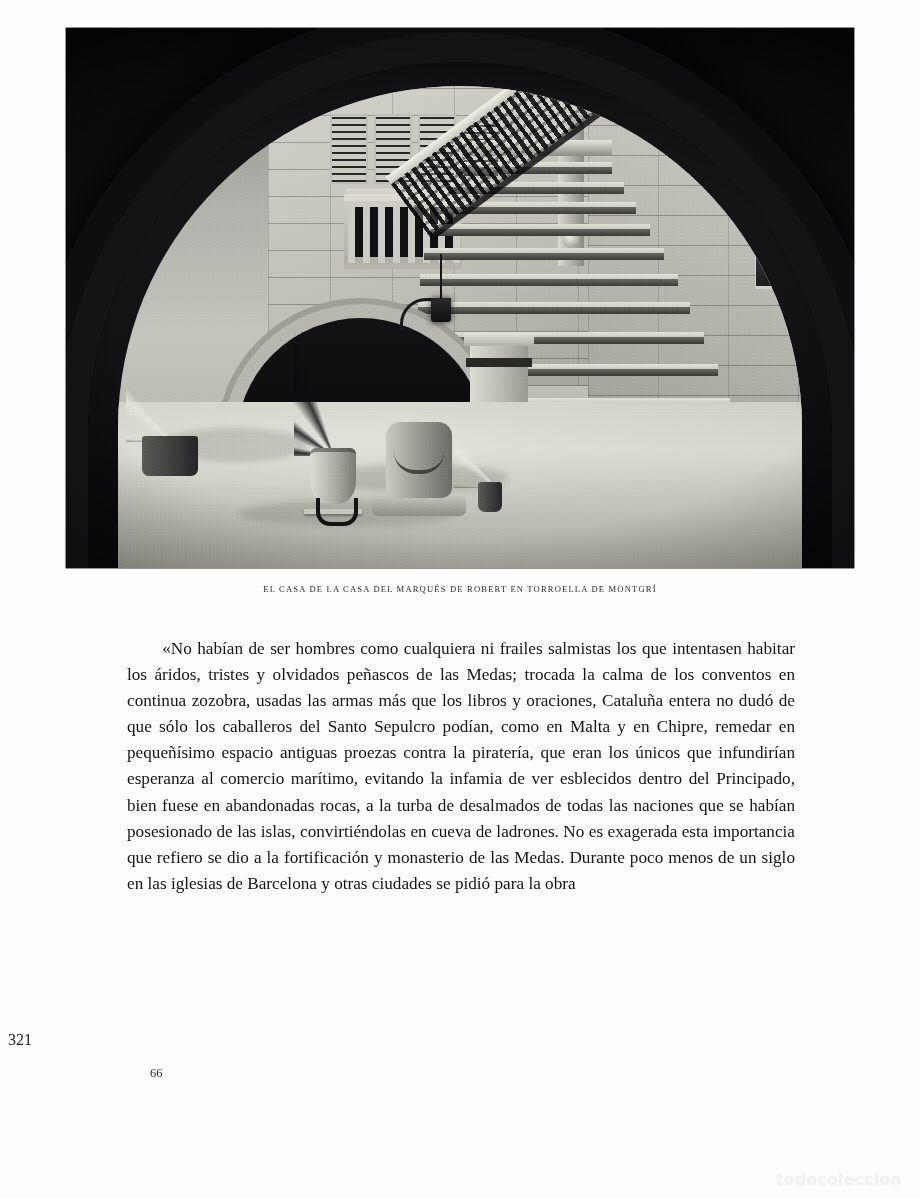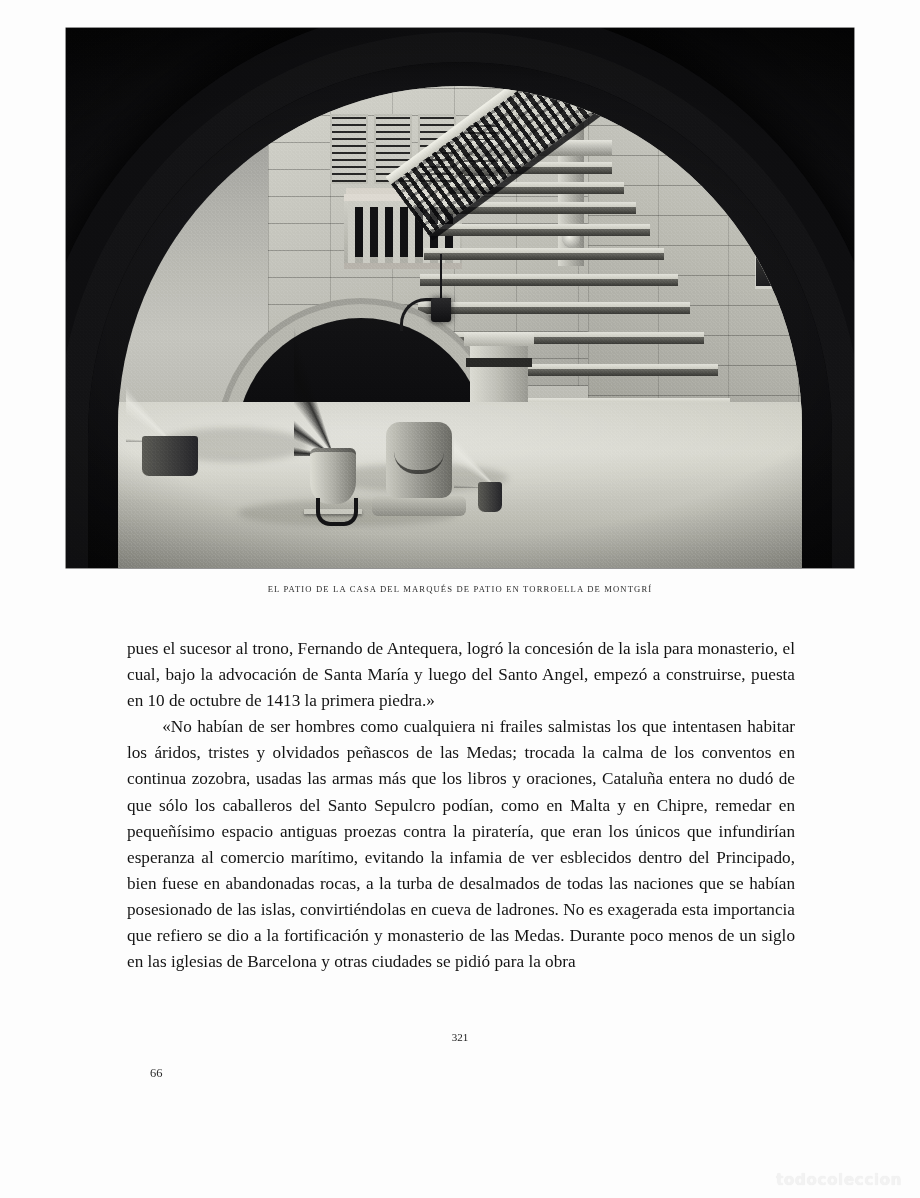--- a/index.html
+++ b/index.html
@@ -359,23 +359,24 @@
     color: #141414;
   }
   #body-text p { margin: 0; }
   #body-text p.indent { text-indent: 2.05em; }
 
   
   #folio {
     position: absolute;
     left: 0; right: 0;
     top: 1031px;
-    text-align: center;
-    font-size: 11px;
+    text-align: left;
+    font-size: 16px;
     color: #202020;
+    padding-left: 8px;
   }
   #signature {
     position: absolute;
     left: 150px;
     top: 1066px;
     font-size: 12.5px;
     color: #2c2c2c;
   }
   #watermark {
     position: absolute;
@@ -474,24 +475,23 @@
         <div class="pot p2"></div>
 
       </div>
 
       <div class="big-arch"></div>
       <div class="plate-shadow"></div>
       <div class="grain"></div>
     </div>
   </div>
 
-  <div id="caption">EL PATIO DE LA CASA DEL MARQUÉS DE PATIO EN TORROELLA DE MONTGRÍ</div>
+  <div id="caption">EL CASA DE LA CASA DEL MARQUÉS DE ROBERT EN TORROELLA DE MONTGRÍ</div>
 
   <div id="body-text">
-    <p>pues el sucesor al trono, Fernando de Antequera, logró la concesión de la isla para monasterio, el cual, bajo la advocación de Santa María y luego del Santo Angel, empezó a construirse, puesta en 10 de octubre de 1413 la primera piedra.»</p>
     <p class="indent">«No habían de ser hombres como cualquiera ni frailes salmistas los que intentasen habitar los áridos, tristes y olvidados peñascos de las Medas; trocada la calma de los conventos en continua zozobra, usadas las armas más que los libros y oraciones, Cataluña entera no dudó de que sólo los caballeros del Santo Sepulcro podían, como en Malta y en Chipre, remedar en pequeñísimo espacio antiguas proezas contra la piratería, que eran los únicos que infundirían esperanza al comercio marítimo, evitando la infamia de ver esblecidos dentro del Principado, bien fuese en abandonadas rocas, a la turba de desalmados de todas las naciones que se habían posesionado de las islas, convirtiéndolas en cueva de ladrones. No es exagerada esta importancia que refiero se dio a la fortificación y monasterio de las Medas. Durante poco menos de un siglo en las iglesias de Barcelona y otras ciudades se pidió para la obra</p>
   </div>
 
   <div id="folio">321</div>
   <div id="signature">66</div>
 
   <div id="watermark">todocoleccion</div>
 
 </div>
 

